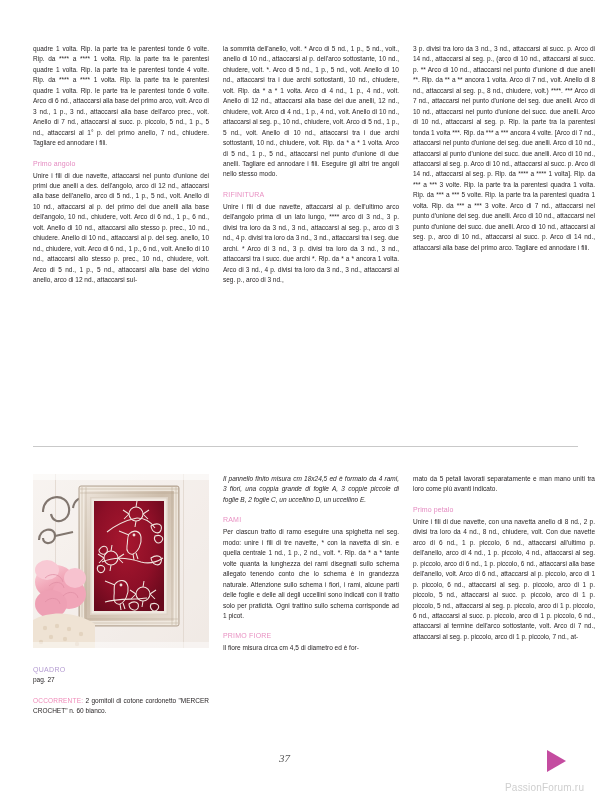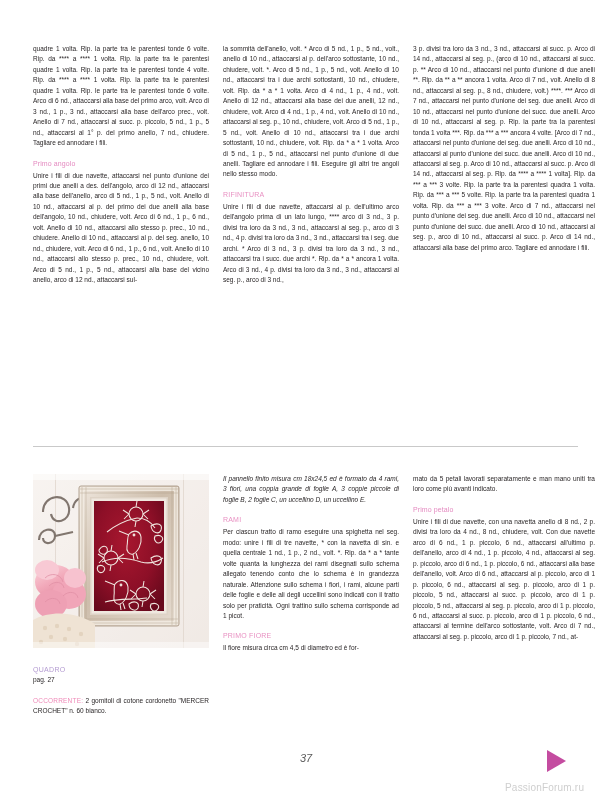--- a/index.html
+++ b/index.html
@@ -101,22 +101,22 @@
     color: #231f20;
     text-align: justify;
   }
   .occorrente .lbl { color: #ef8ab8; letter-spacing: 0.2px; }
 
   p.body.ital { font-style: italic; }
 
   
   .footer-num {
     position: absolute;
-    left: 300px; top: 752px;
-    font-family: Liberation Sans, sans-serif;
+    left: 279px; top: 752px;
+    font-family: Liberation Serif, serif;
     font-style: italic;
     font-size: 11px;
     color: #5a5a5a;
   }
   .next-arrow {
     position: absolute;
     left: 547px; top: 750px;
     width: 0; height: 0;
     border-left: 19px solid #c44ca0;
     border-top: 11px solid transparent;

